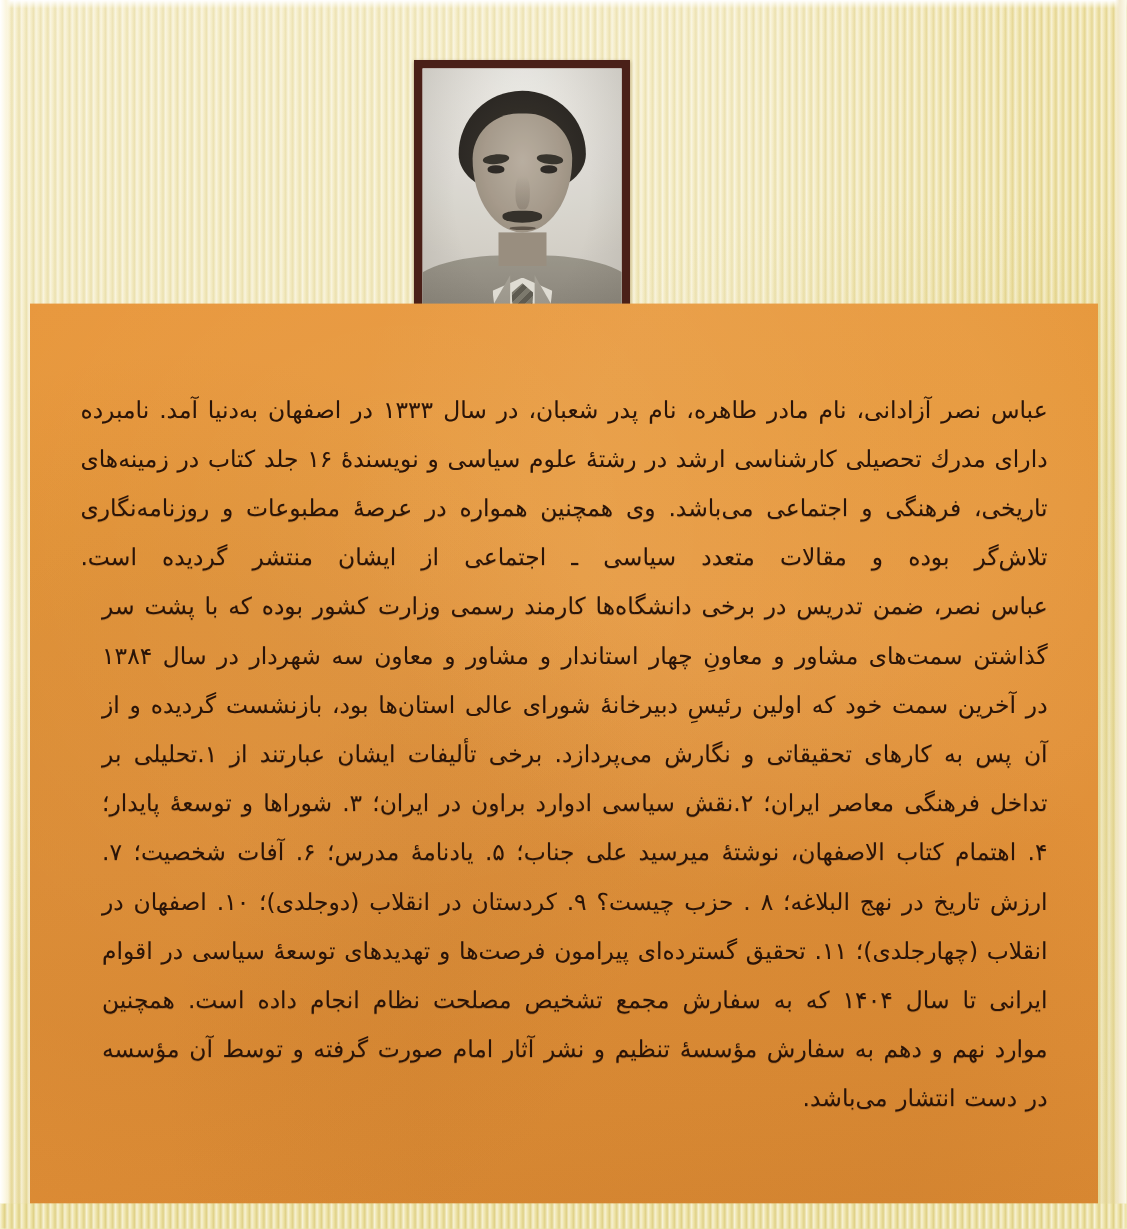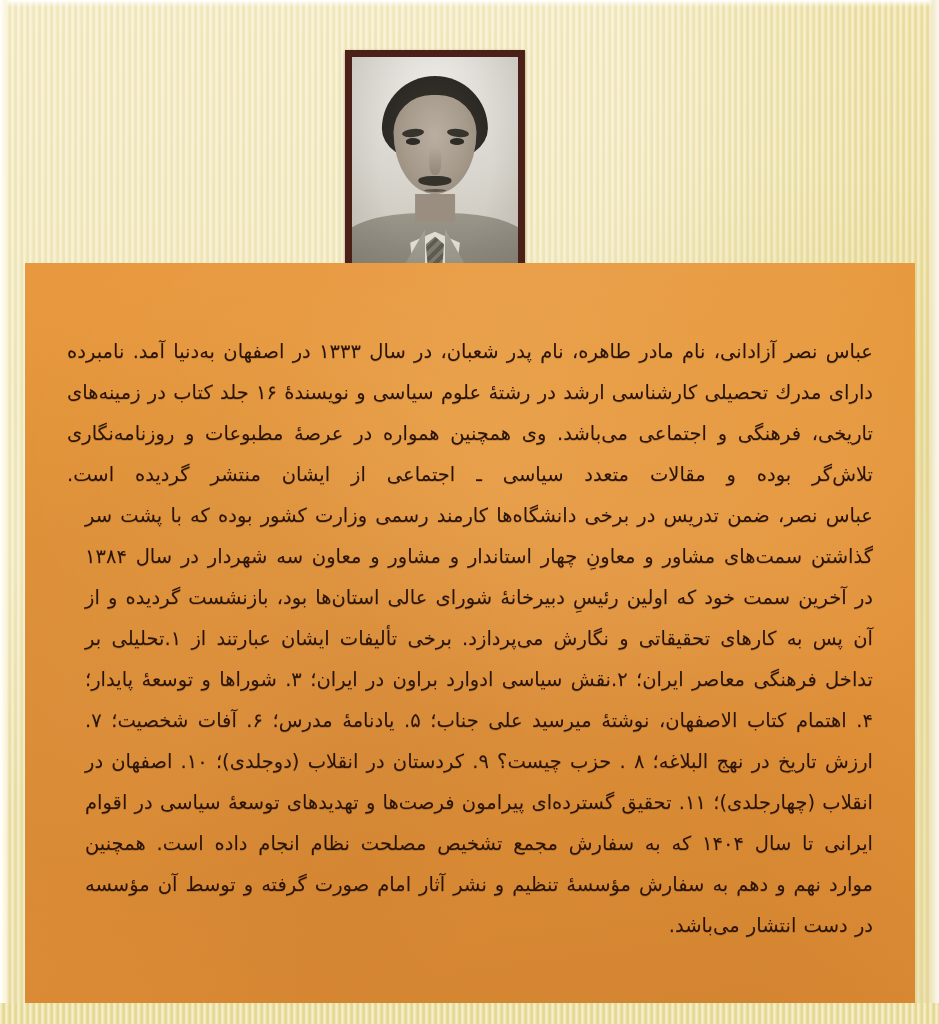--- a/index.html
+++ b/index.html
@@ -220,21 +220,21 @@
   }
   .p-grey {
     position: absolute; inset: 0;
     background: rgba(120,115,105,0.06);
   }
 
   
   .bio-panel {
     position: absolute;
     left: 25px;
-    top: 263px;
+    top: 253px;
     width: 890px;
     height: 750px;
     background:
       radial-gradient(ellipse at 35% 25%, rgba(255,255,255,0.07) 0%, rgba(255,255,255,0) 55%),
       linear-gradient(172deg, #e8973c 0%, #e59537 22%, #e2923a 55%, #dd8c35 85%, #d98832 100%);
     box-shadow: 0 0 0 0 rgba(0,0,0,0);
   }
   .bio-panel-grain {
     position: absolute; inset: 0;
     background-image:

